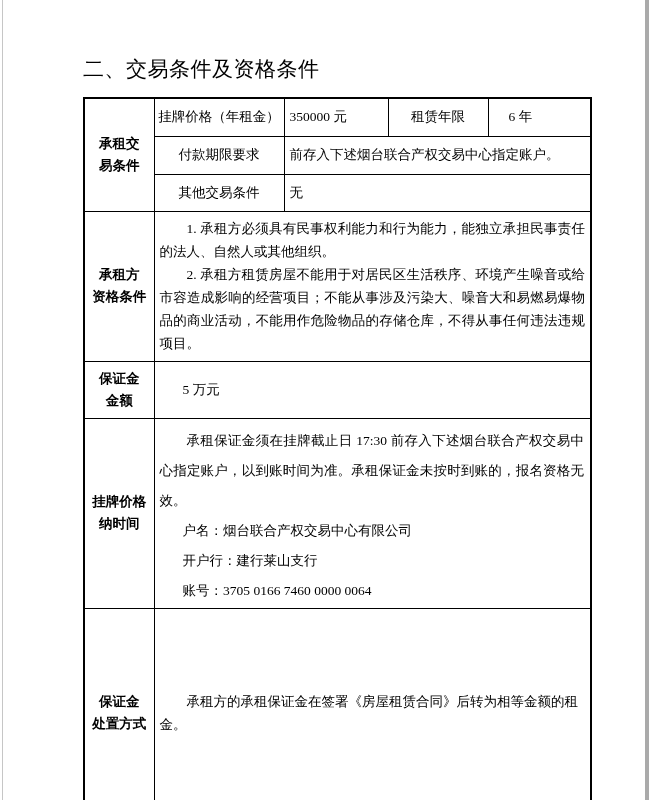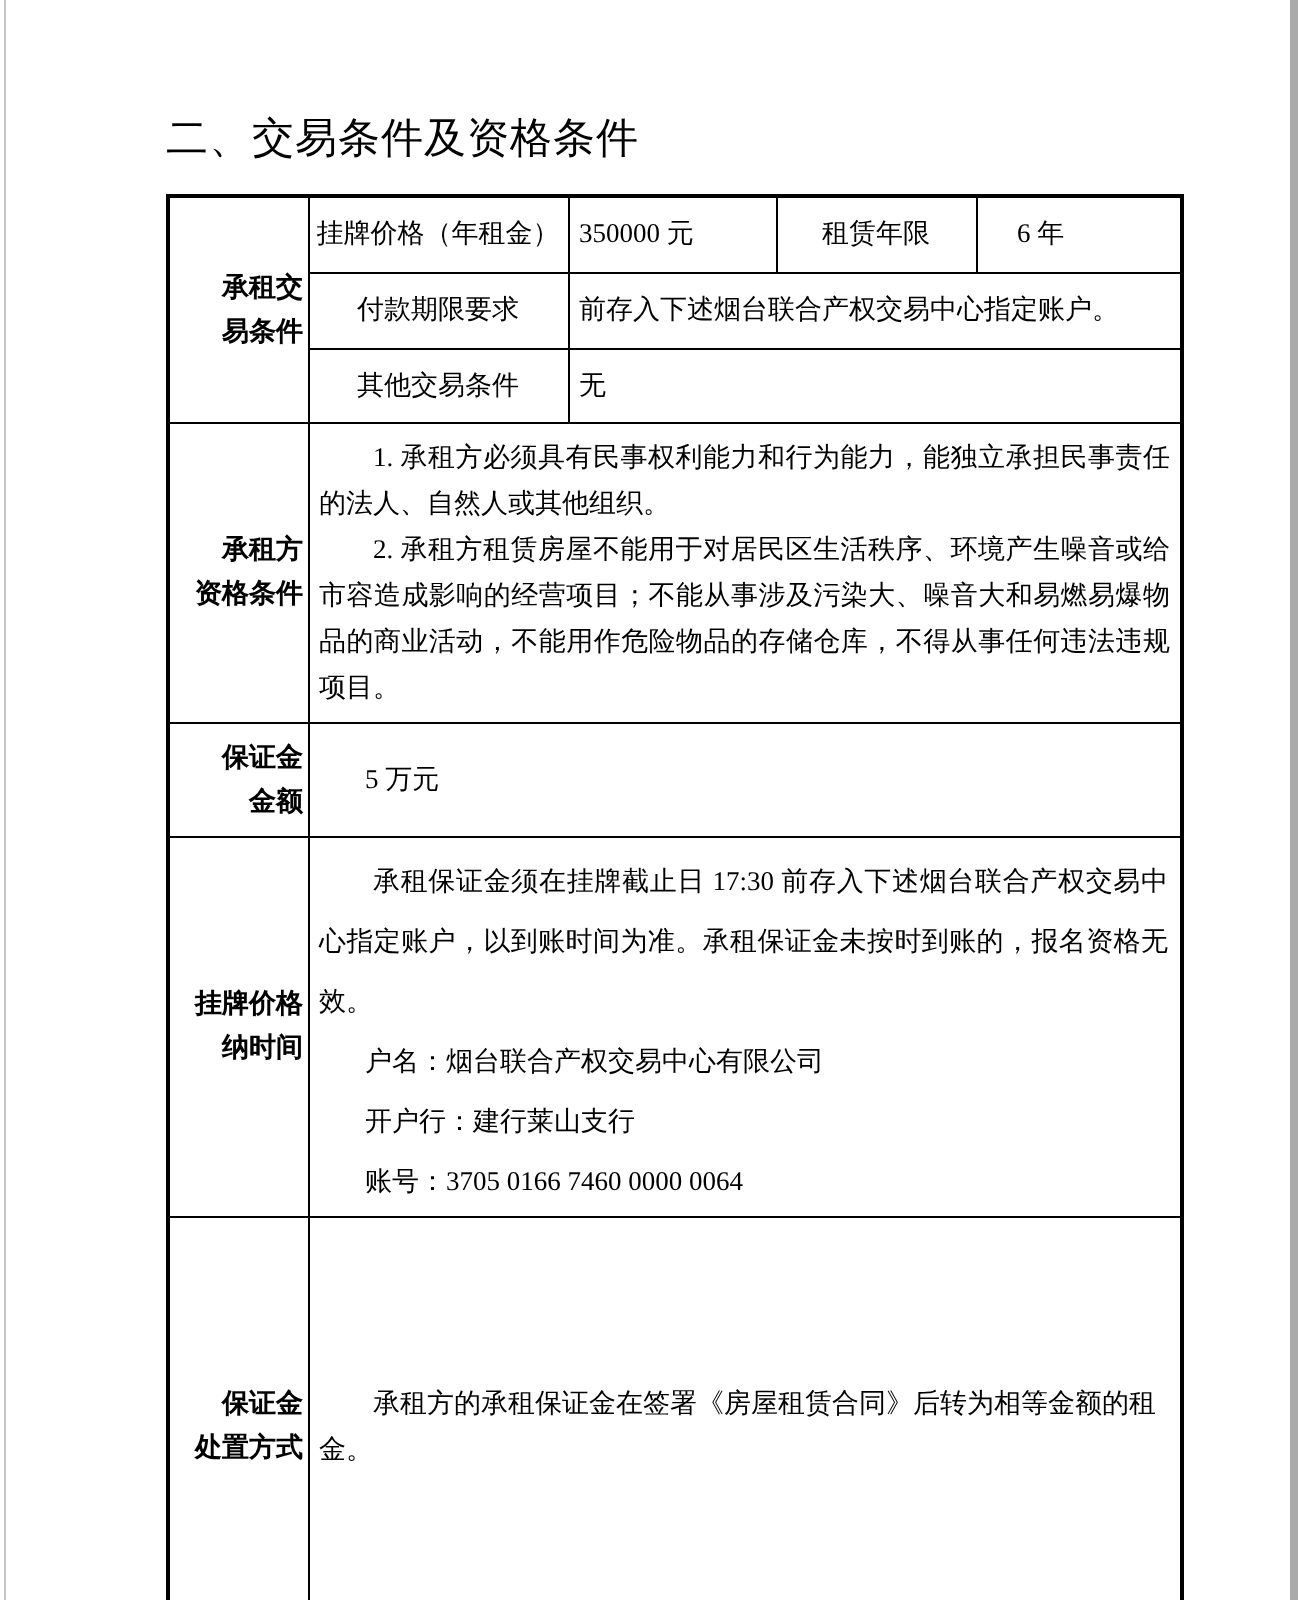--- a/index.html
+++ b/index.html
@@ -42,21 +42,21 @@
     font-size: 13.5px;
   }
   .doc-table td, .doc-table th {
     border: 1px solid #000;
     vertical-align: middle;
     font-weight: normal;
     overflow: hidden;
   }
   .doc-table th.hcell {
     font-weight: bold;
-    text-align: right;
+    text-align: center;
     white-space: pre-line;
     line-height: 22px;
     padding: 2px;
   }
   .r1 { height: 38px; }
   .r2 { height: 38px; }
   .r3 { height: 37px; }
   .r4 { height: 150px; }
   .r5 { height: 57px; }
   .r6 { height: 163px; }

